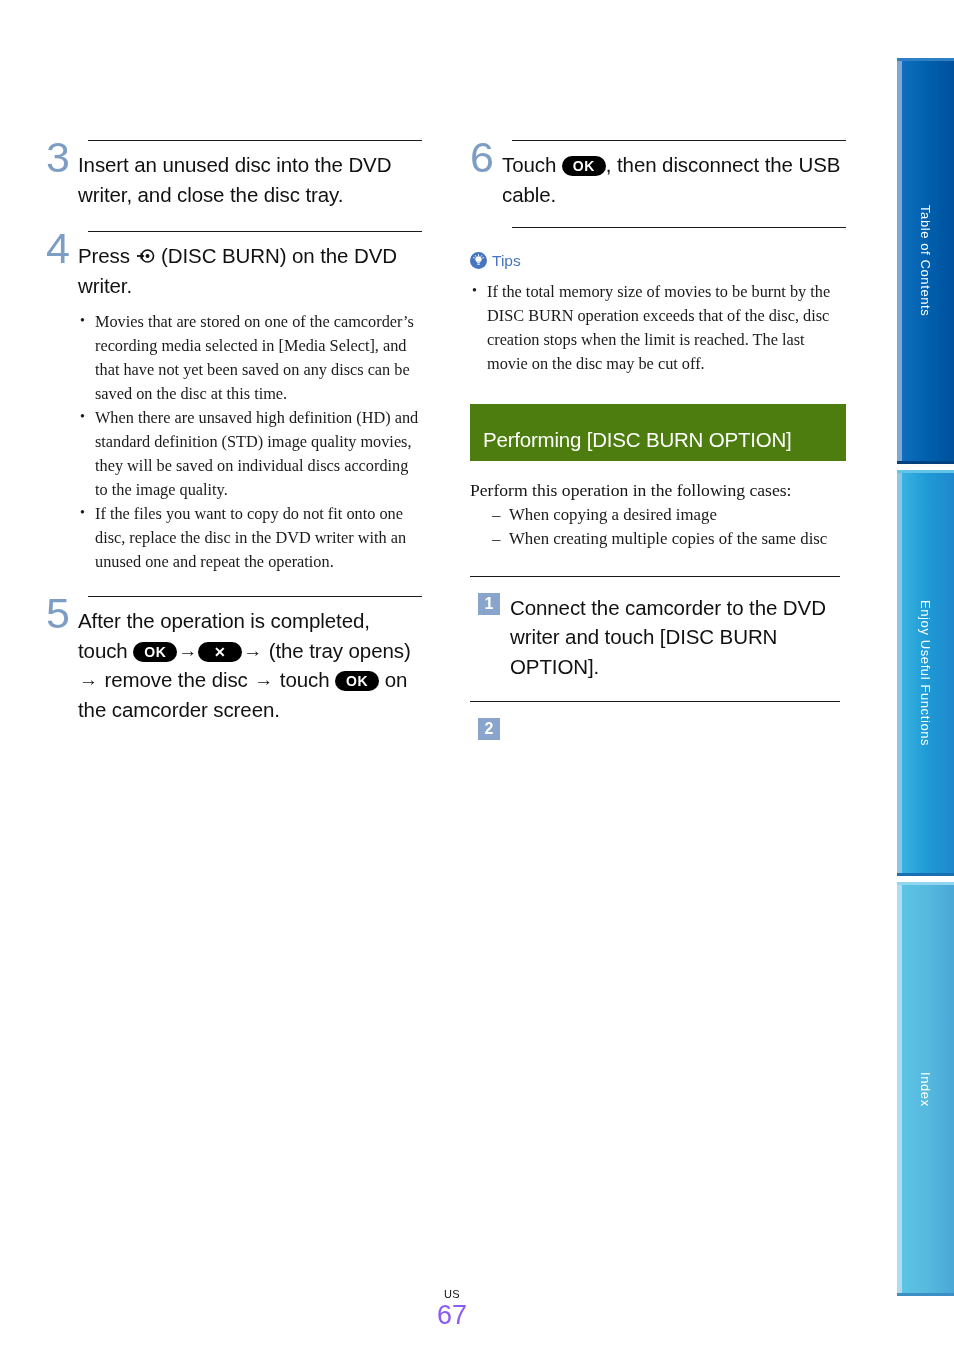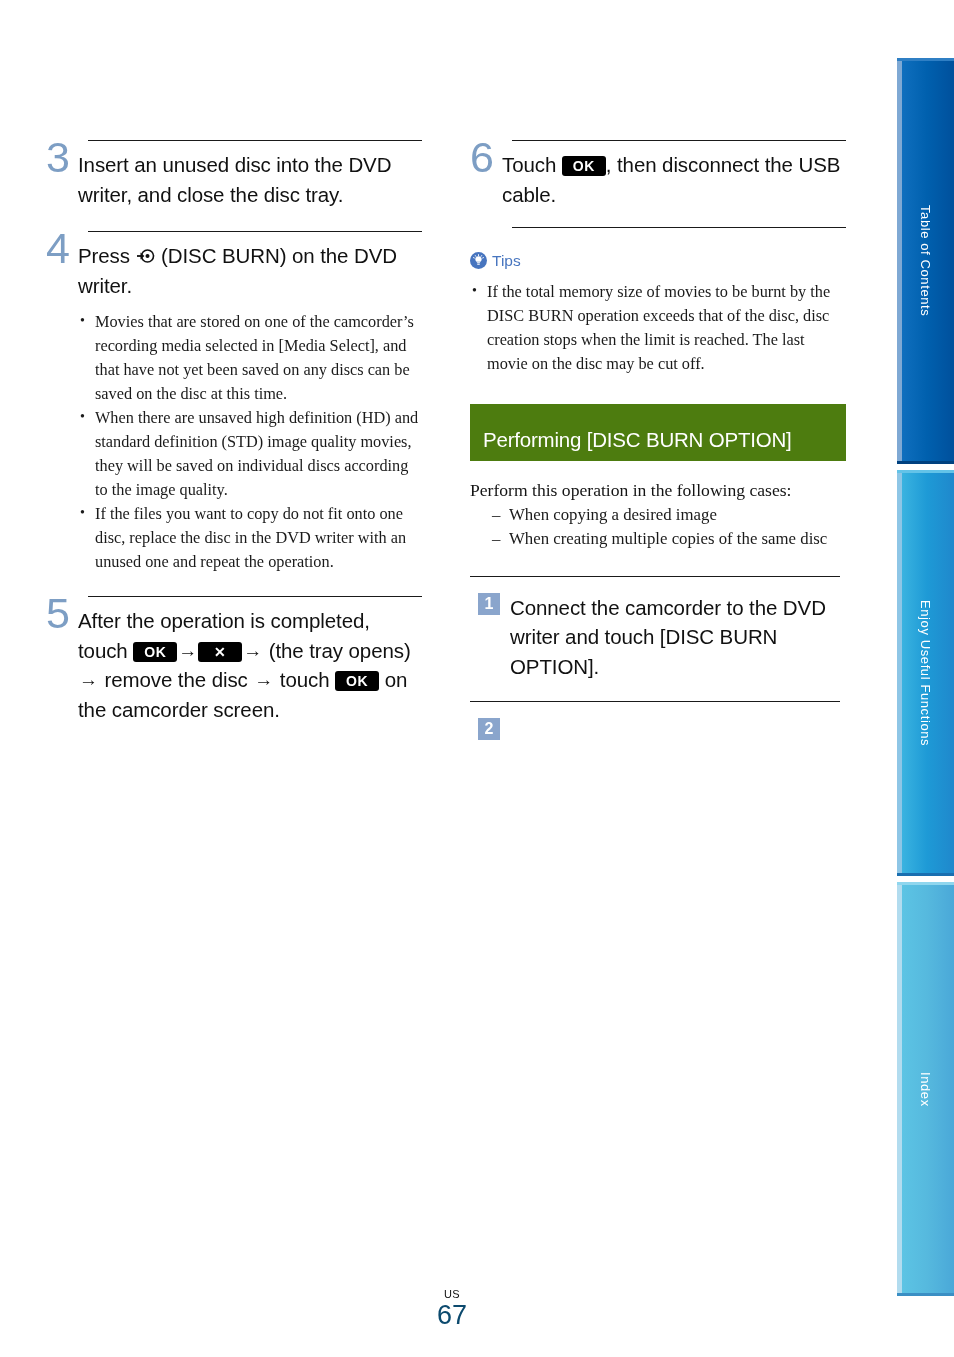--- a/index.html
+++ b/index.html
@@ -184,21 +184,21 @@
   }
   .nstep .body {
     margin-left: 40px;
   }
 
   
   .btn {
     display: inline-block;
     background: #000000;
     color: #ffffff;
-    border-radius: 3px;
+    border-radius: 10px;
     font-family: "Liberation Sans", sans-serif;
     font-size: 14px;
     font-weight: bold;
     line-height: 20px;
     height: 20px;
     min-width: 44px;
     text-align: center;
     padding: 0 6px;
     vertical-align: 1px;
     letter-spacing: 0.5px;
@@ -290,21 +290,21 @@
     letter-spacing: 0.4px;
     display: block;
     line-height: 12px;
     color: #111;
   }
   .footer .pg {
     font-size: 27px;
     font-weight: 400;
     display: block;
     line-height: 30px;
-    color: #0c4a6e;
+    color: #8b5cf6;
   }
 </style>
 </head>
 <body>
 
 <div class="page">
 
   <div class="col col-left">
 
     <div class="step" style="margin-bottom:22px;">

